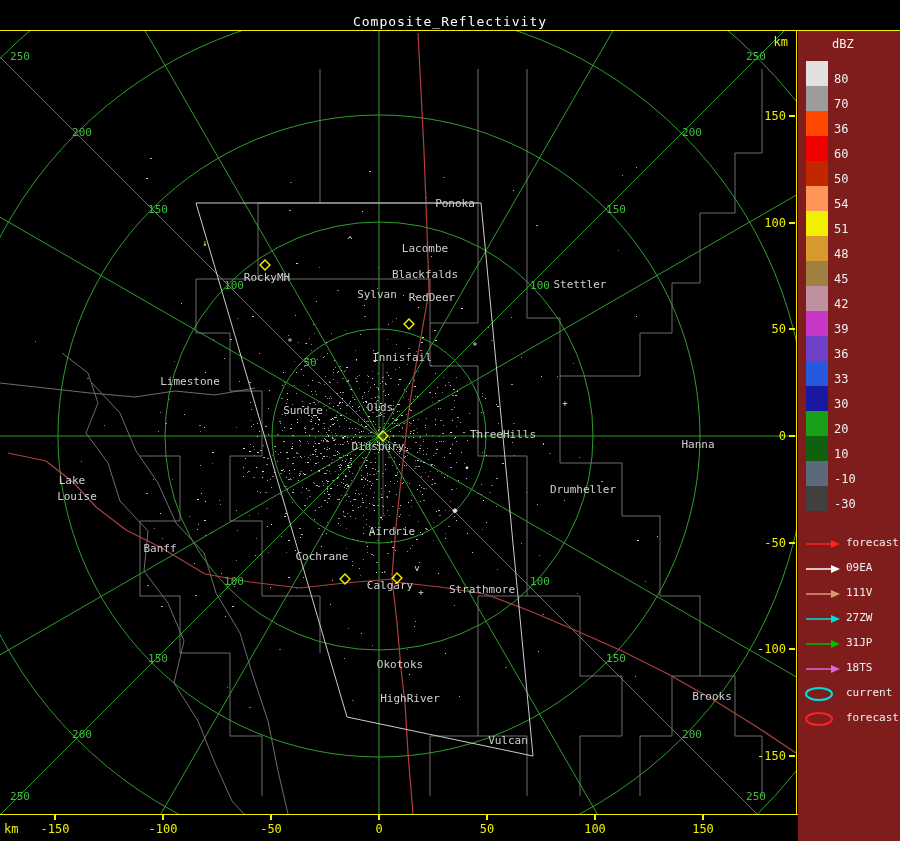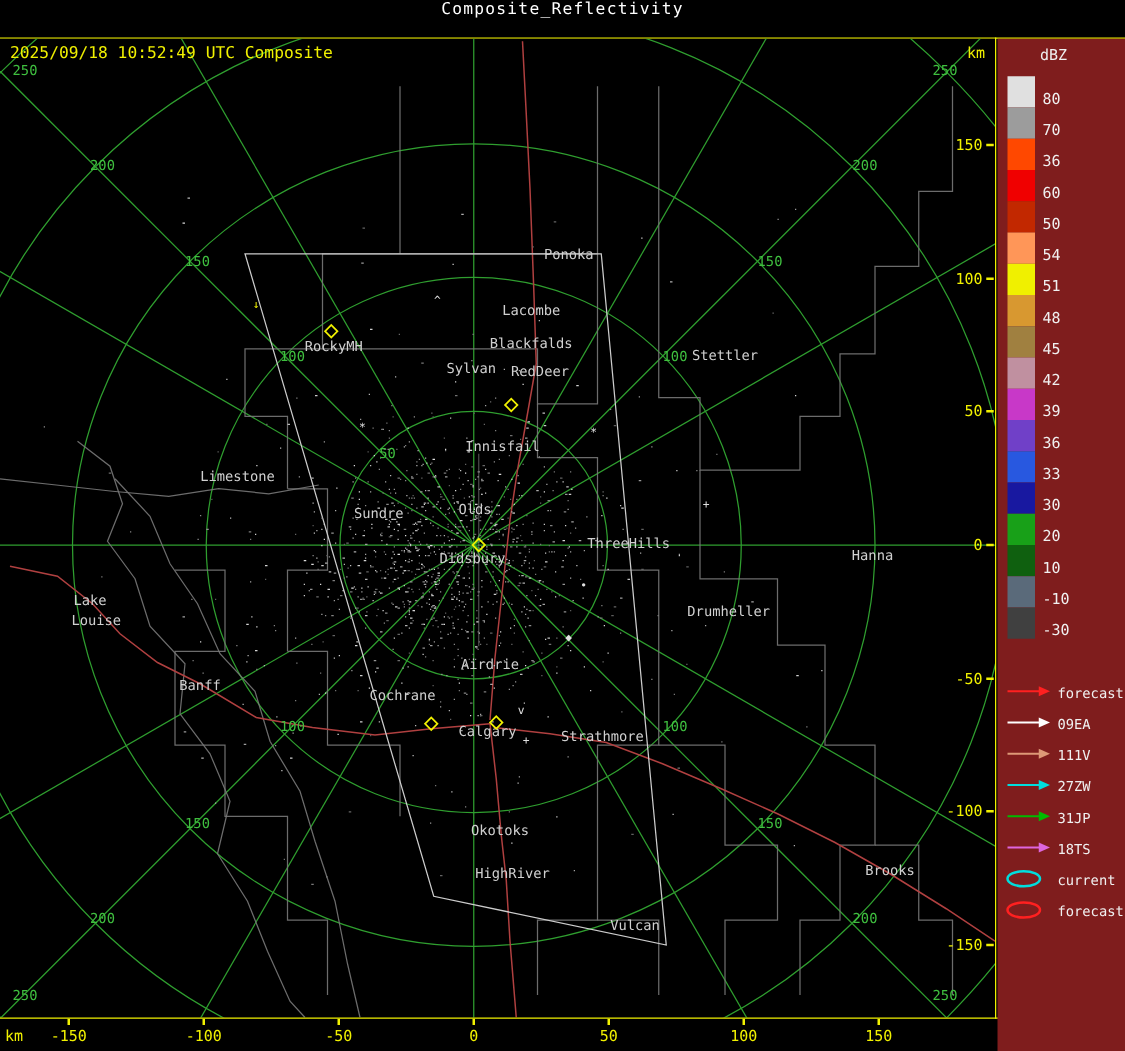--- a/index.html
+++ b/index.html
@@ -1,20 +1,20 @@
 <!DOCTYPE html>
 <html><head>
 <meta charset="utf-8">
 <style>
   *{margin:0;padding:0;box-sizing:border-box}
   html,body{background:#000}
   body{width:900px;height:841px;position:relative;overflow:hidden;
        font-family:"DejaVu Sans Mono","Liberation Mono",monospace}
   .titlebar{position:absolute;top:0;left:0;width:900px;height:29px;
-            display:flex;justify-content:center;align-items:flex-start;
+            display:flex;justify-content:center;align-items:flex-end;
             color:#fff;font-size:13px;letter-spacing:1px}
   .hline{position:absolute;left:0;width:900px;height:1px;background:#f0f000}
   #top-line{top:30px}
   #bottom-line{top:814px}
   #right-line{position:absolute;left:796px;top:30px;width:1px;height:785px;background:#f0f000}
   #map-wrap{position:absolute;top:31px;left:0;width:796px;height:783px}
   #map-svg{position:absolute;top:0;left:0;background:#000}
   #map-svg text{font-family:"DejaVu Sans Mono","Liberation Mono",monospace}
   .timestamp{position:absolute;top:4px;left:8px;color:#f0f000;font-size:13px;white-space:pre}
   .km-top{position:absolute;top:4px;left:748px;width:40px;text-align:right;color:#f0f000;font-size:12px}
@@ -22,21 +22,21 @@
   .km-bottom{position:absolute;left:4px;top:7px;font-size:12px;color:#f0f000}
   .xtick{position:absolute;top:0;width:2px;height:5px;background:#f0f000}
   .xlabel{position:absolute;top:7px;width:44px;text-align:center;font-size:12px;color:#f0f000}
   .side-panel{position:absolute;left:798px;top:31px;width:102px;height:810px;background:#7f1d1d}
   .dbz-title{position:absolute;top:6px;left:34px;color:#f0f0f0;font-size:12px}
   #colorbar-rows{position:absolute;top:30px;left:8px}
   .cb-row{display:flex;align-items:flex-end;height:25px}
   .cb-swatch{width:22px;height:25px}
   .cb-label{margin-left:6px;color:#f0f0f0;font-size:12px}
   #legend-rows{position:absolute;top:505px;left:6px}
-  .lg-row{display:flex;align-items:flex-end;height:25px}
+  .lg-row{display:flex;align-items:flex-start;height:25px}
   .lg-label{margin-left:4px;color:#f0f0f0;font-size:11px}
 </style>
 </head>
 <body>
 
 <div class="titlebar">
   <span>Composite_Reflectivity</span>
 </div>
 
 <div class="hline" id="top-line"></div>
@@ -1334,21 +1334,20 @@
         <line x1="789" y1="405" x2="795" y2="405" stroke="#f0f000" stroke-width="2"></line>
         <text x="786" y="409" fill="#f0f000" font-size="12" text-anchor="end">0</text>
         <line x1="789" y1="512" x2="795" y2="512" stroke="#f0f000" stroke-width="2"></line>
         <text x="786" y="516" fill="#f0f000" font-size="12" text-anchor="end">-50</text>
         <line x1="789" y1="618" x2="795" y2="618" stroke="#f0f000" stroke-width="2"></line>
         <text x="786" y="622" fill="#f0f000" font-size="12" text-anchor="end">-100</text>
         <line x1="789" y1="725" x2="795" y2="725" stroke="#f0f000" stroke-width="2"></line>
         <text x="786" y="729" fill="#f0f000" font-size="12" text-anchor="end">-150</text>
       </g>
     </svg>
-  <div class="timestamp">2025/09/18 10:52:49 UTC Composite</div>
   <div class="km-top">km</div>
 </div>
 
 <div id="right-line"></div>
 <div class="hline" id="bottom-line"></div>
 
 <div class="bottom-axis">
   <span class="km-bottom">km</span>
   <div id="x-ticks">
       <div class="xtick" style="left: 54px;"></div>

